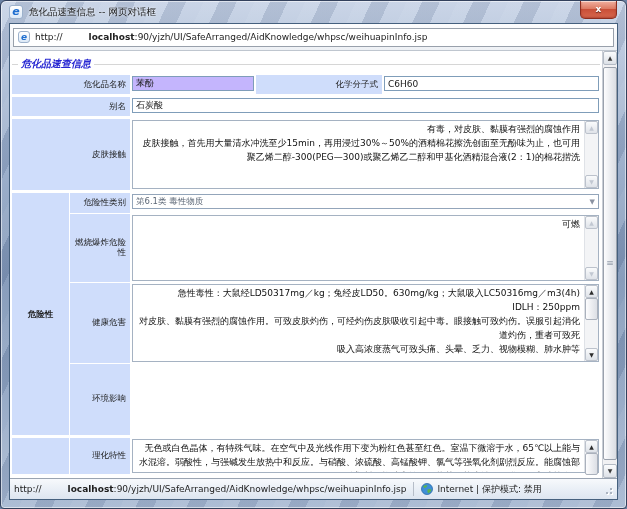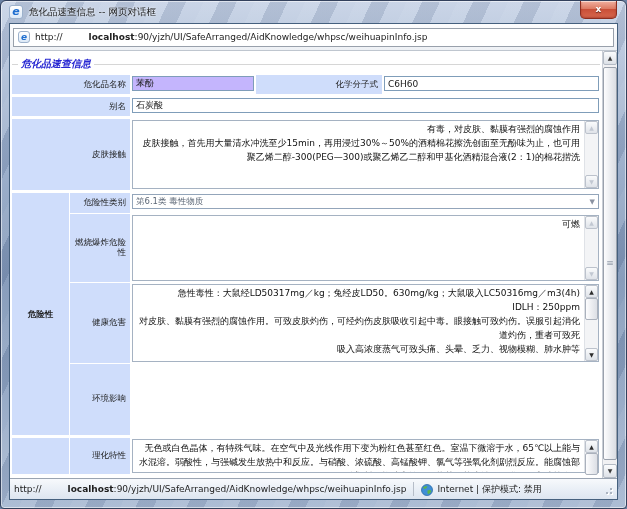--- a/index.html
+++ b/index.html
@@ -128,21 +128,21 @@
   .srow { display:flex; gap:1px; }
 
   
   .statusbar {
     height:21px; flex:0 0 auto; border-top:1px solid #9aa4b2;
     background:linear-gradient(180deg,#f7f9fc 0%,#e7edf5 60%,#dde5f0 100%);
     display:flex; align-items:center; font-size:9px; color:#1c1c1c; padding:0 4px;
   }
   .status-url { white-space:nowrap; overflow:hidden; }
   .status-sep { width:0; height:14px; border-left:1px solid #b6bdc8; margin:0 7px; }
-  .zone { display:flex; align-items:flex-end; gap:4px; }
+  .zone { display:flex; align-items:flex-start; gap:4px; }
   .spacer { flex:1; }
   .resize-grip { width:12px; height:12px; position:relative; }
   .resize-grip i {
     position:absolute; width:2px; height:2px; background:#aab3c0; box-shadow:1px 1px 0 #fff;
   }
   .resize-grip i:nth-child(1){ right:1px; bottom:1px; }
   .resize-grip i:nth-child(2){ right:5px; bottom:1px; }
   .resize-grip i:nth-child(3){ right:1px; bottom:5px; }
 
   .globe { width:12px; height:12px; }

